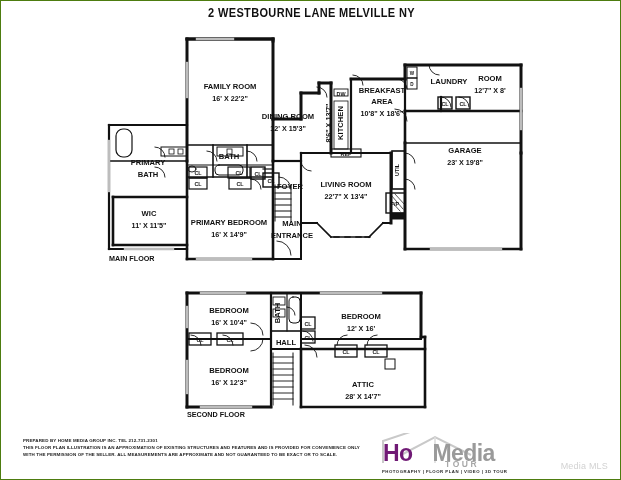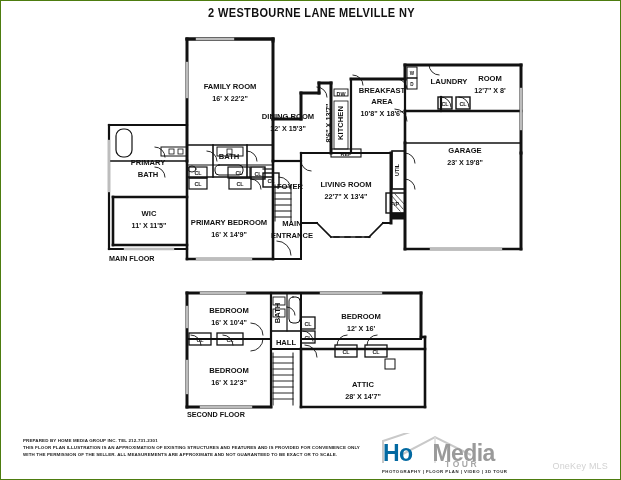--- a/index.html
+++ b/index.html
@@ -34,21 +34,21 @@
     transform:scaleX(1.02);transform-origin:left center;
   }
 
   
   .logo{position:absolute;left:372px;top:428px;width:128px;height:46px;}
   .logo .word{
     position:absolute;left:10px;top:11px;
     font-size:23px;font-weight:bold;letter-spacing:-0.6px;
     font-family:"Liberation Sans",sans-serif;color:#1c1c1c;
   }
-  .logo .word .lt{color:#0369a1;}
+  .logo .word .lt{color:#701a75;}
   .logo .word .gr{color:#9a9a9a;margin-left:20px;}
   .logo .grp{
     position:absolute;left:72px;top:30px;
     font-size:8.5px;font-weight:bold;letter-spacing:2.6px;color:#a8a8a8;
   }
   .logo .tag{
     position:absolute;left:9px;top:40px;
     font-size:4.3px;font-weight:bold;letter-spacing:.5px;color:#2a2a2a;
     white-space:nowrap;
   }
@@ -400,15 +400,15 @@
       <path d="M22 22 L56 4 L92 22" stroke="#c9c9c9" stroke-width="2" fill="none"></path>
       <path d="M56 4 V30" stroke="#dcdcdc" stroke-width="1.6" fill="none"></path>
     </svg>
     <div class="word">
       <span class="lt">Ho</span><span class="gr">Media</span>
     </div>
     <div class="grp">TOUR</div>
     <div class="tag">PHOTOGRAPHY  |  FLOOR PLAN  |  VIDEO  |  3D TOUR</div>
   </div>
 
-  <div class="wm">OneKey MLS</div>
+  <div class="wm">Media MLS</div>
 
 </div>
 
 </body></html>

